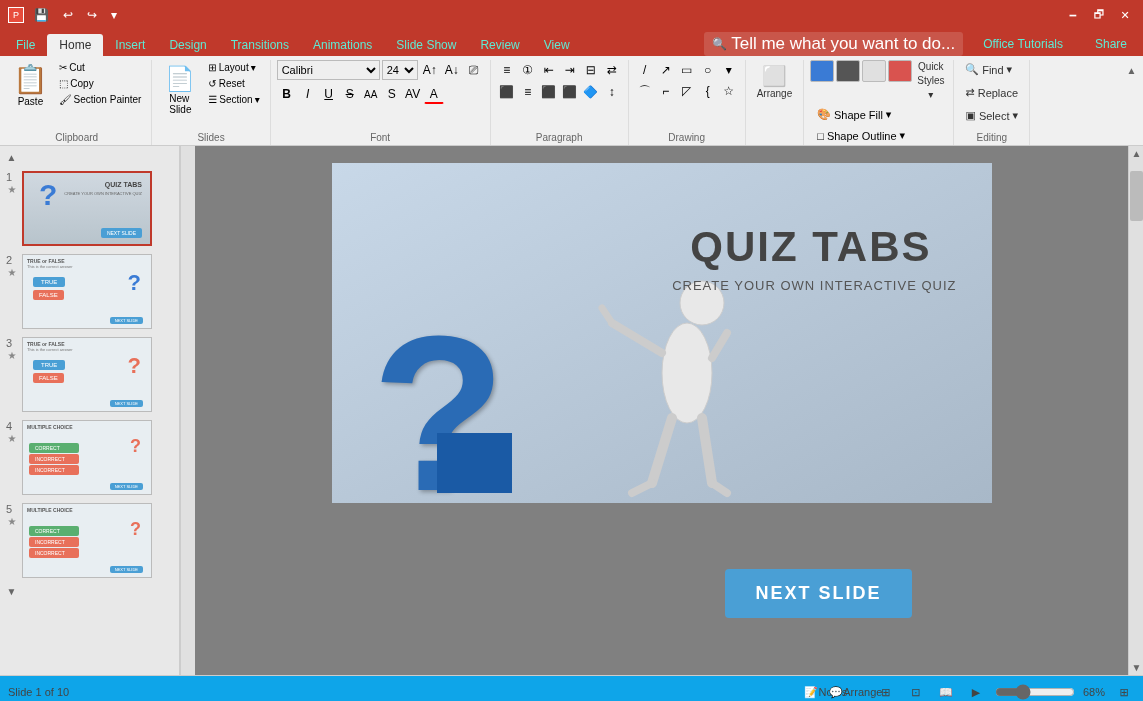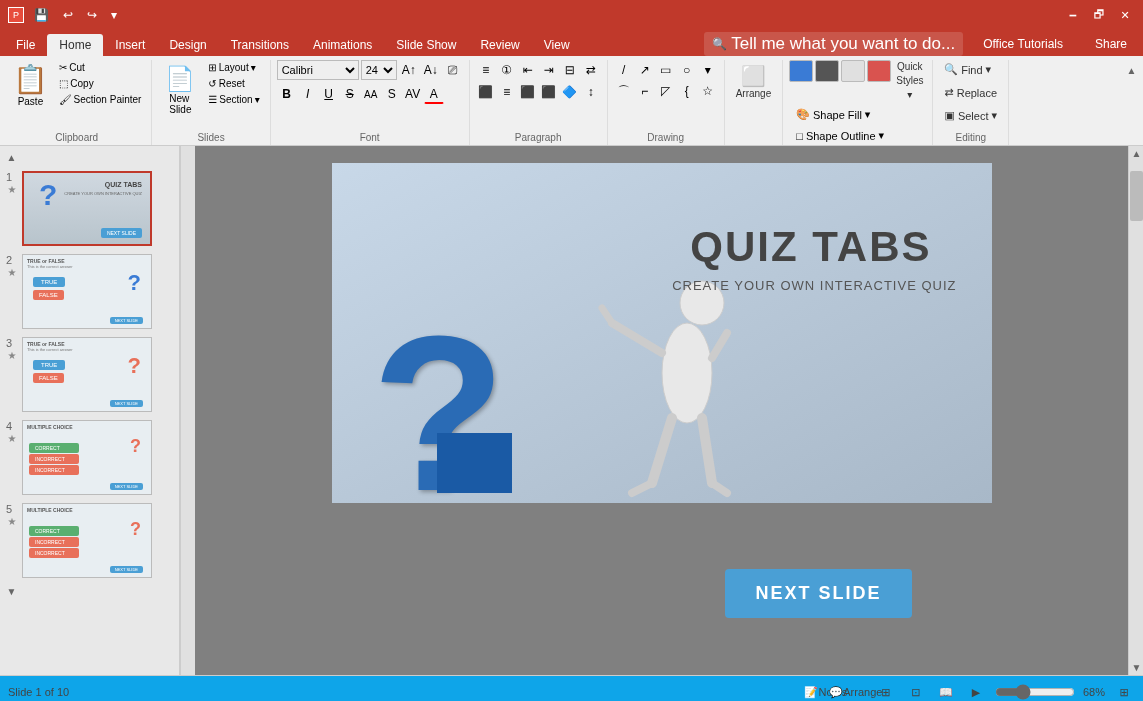--- a/index.html
+++ b/index.html
@@ -25,21 +25,21 @@
     
     .ribbon-tabs {
       height: 26px;
       background: #c0392b;
       display: flex;
       align-items: flex-end;
       padding: 0 4px;
     }
     .ribbon-tab {
       padding: 4px 12px;
-      color: #ffffff;
+      color: #5eead4;
       cursor: pointer;
       font-size: 12px;
       border-radius: 3px 3px 0 0;
     }
     .ribbon-tab.active { background: #f0f0f0; color: #333; }
     .ribbon-tab-right { margin-left: auto; display: flex; gap: 8px; align-items: center; }
 
     
     .ribbon {
       height: 90px;
@@ -81,21 +81,21 @@
       border: 1px solid transparent;
       border-radius: 2px;
       background: none;
       font-size: 11px;
       color: #333;
       white-space: nowrap;
       text-align: right;
     }
 
     .font-row { display: flex; align-items: center; gap: 2px; margin-bottom: 2px; }
-    .font-select { width: 82px; height: 20px; font-size: 11px; border: 1px solid #bbb; }
+    .font-select { width: 103px; height: 20px; font-size: 11px; border: 1px solid #bbb; }
     .font-size-select { width: 36px; height: 20px; font-size: 11px; border: 1px solid #bbb; }
     .font-btn { width: 20px; height: 20px; display: flex; align-items: center; justify-content: center; cursor: pointer; border: 1px solid transparent; border-radius: 2px; font-size: 12px; }
     .formatting-row { display: flex; align-items: center; gap: 1px; }
     .para-row { display: flex; align-items: center; gap: 1px; }
 
     .drawing-grid { display: grid; grid-template-columns: repeat(5, 20px); gap: 1px; }
     .shape-btn { width: 20px; height: 20px; display: flex; align-items: center; justify-content: center; cursor: pointer; border: 1px solid transparent; border-radius: 2px; font-size: 12px; }
 
     .arrange-btn {
       display: flex;

